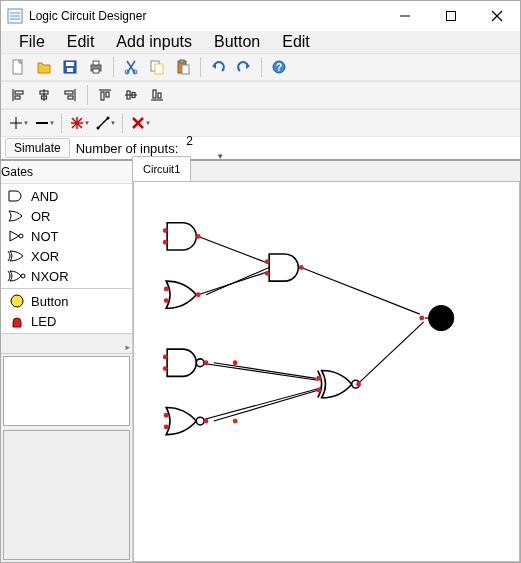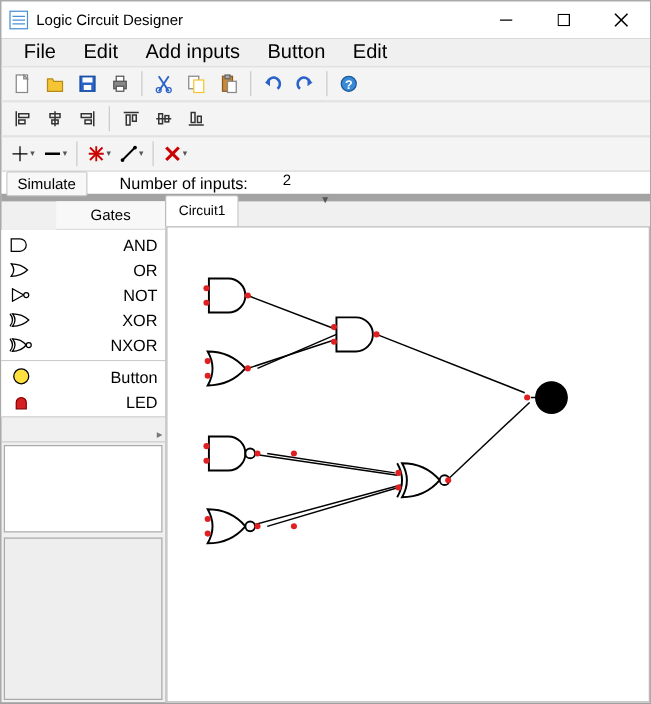--- a/index.html
+++ b/index.html
@@ -9,30 +9,30 @@
   .titlebar .app-icon svg { display:block; }
   .titlebar .title { margin-left: 6px; font-size: 12px; }
   .titlebar .winctrls { margin-left: auto; display: flex; }
   .winctrl { width: 46px; height: 30px; display: flex; align-items: center; justify-content: center; }
   .winctrl svg { display:block; }
   .menubar { height: 22px; display: flex; align-items: center; padding: 0 8px; background: #f0f0f0; gap: 2px; }
   .menubar .menu-item { padding: 2px 10px; font-size: 16px; }
   .toolbar { height: 28px; display: flex; align-items: center; padding: 0 4px; background: #f4f4f4; border-top: 1px solid #e5e5e5; border-bottom: 1px solid #e5e5e5; }
   .toolbar .tbtn { width: 24px; height: 24px; display: flex; align-items: center; justify-content: center; margin: 0 1px; }
   .toolbar .sep { width: 1px; height: 20px; background: #ccc; margin: 0 4px; }
-  .simbar { height: 24px; display: flex; align-items: flex-start; background: #fff; border-bottom: 6px solid #a3a3a3; gap: 20px; }
+  .simbar { height: 24px; display: flex; align-items: center; background: #fff; border-bottom: 2px solid #a3a3a3; }
   .simbar .simbtn { padding: 2px 8px; background: #f8f8f8; border: 1px solid #ccc; border-radius: 2px; margin: 0 2px 0 4px; font-size: 12px; }
   .simbar .ninputlbl { padding: 2px 4px; font-size: 13px; }
   .simbar .ninputval { width: 40px; padding-left: 4px; font-size: 12px; position: relative; }
   .simbar .dd-arrow { margin-left: 30px; font-size: 8px; color:#555; }
   .main { display: flex; flex: 1 1 auto; min-height: 0; }
   .sidebar { width: 132px; display:flex; flex-direction:column; background:#f0f0f0; border-right:1px solid #ccc; }
-  .gates-hdr { text-align: center; padding: 4px 0; font-size: 12px; border-bottom: 1px solid #ddd; background:#f8f8f8;margin-left:44px; }
+  .gates-hdr { padding: 4px 0; font-size: 12px; border-bottom: 1px solid #ddd; background:#f8f8f8; }
   .gates-list { flex:0 0 auto; background:#fff; padding:2px; border-bottom:1px solid #ccc; }
-  .gate-item { display:flex; align-items:center; padding:2px 4px; gap:20px;justify-content:space-between; }
+  .gate-item { display:flex; align-items:center; padding:2px 4px; gap:4px; }
   .gate-item .gl { font-size:13px; }
   .gate-icon { width:20px; height:16px; display:flex; align-items:center; justify-content:center; }
   .gate-icon svg { display:block; }
   .io-list { flex:0 0 auto; background:#fff; padding:2px; border-bottom:1px solid #ccc; }
   .spacer { flex:0 0 20px; border-bottom:1px solid #ccc; display:flex; justify-content:flex-end; align-items:flex-end; font-size:9px; color:#777; padding:0 2px 1px 0; }
   .preview { flex:0 0 70px; background:#fff; border:1px solid #aaa; margin:2px; }
   .preview2 { flex:1 1 auto; background:#eee; border:1px solid #aaa; margin:2px; }
   .canvas-wrap { flex:1 1 auto; display:flex; flex-direction:column; background:#f0f0f0;}
   .tabstrip { height:20px; display:flex; align-items:flex-end; padding-left:0px; }
   .tab { background:#fff; border:1px solid #bbb; border-bottom:none; padding:6px 10px; font-size:11px; border-radius:2px 2px 0 0; margin-left:-1px; }

